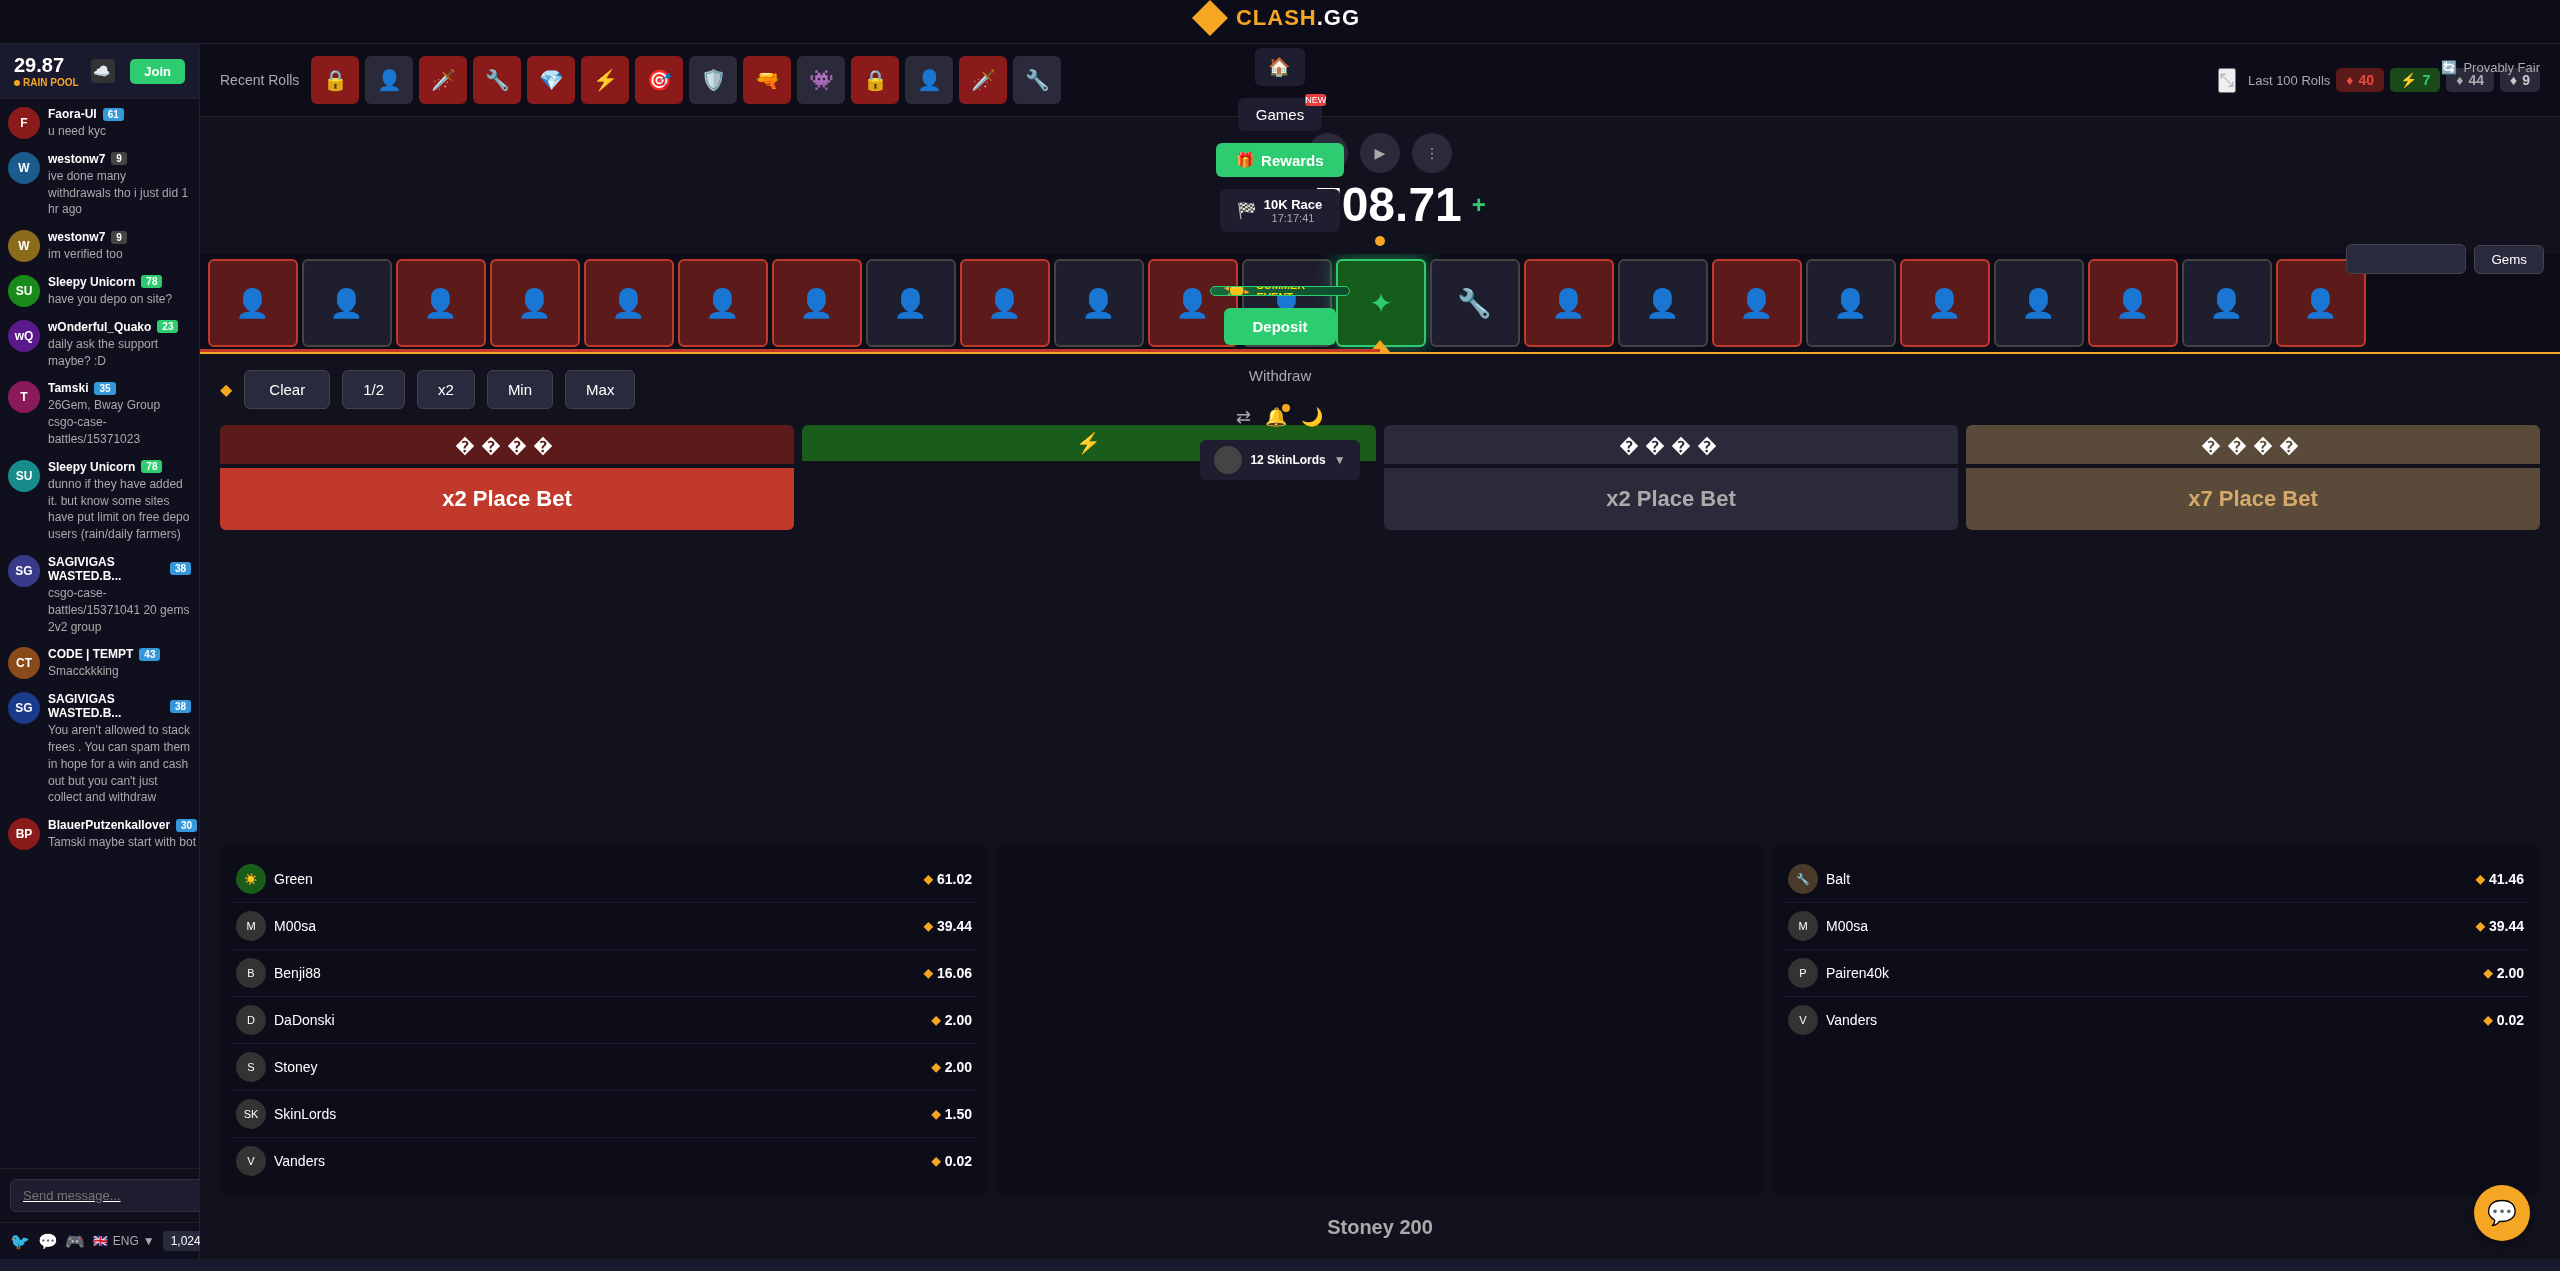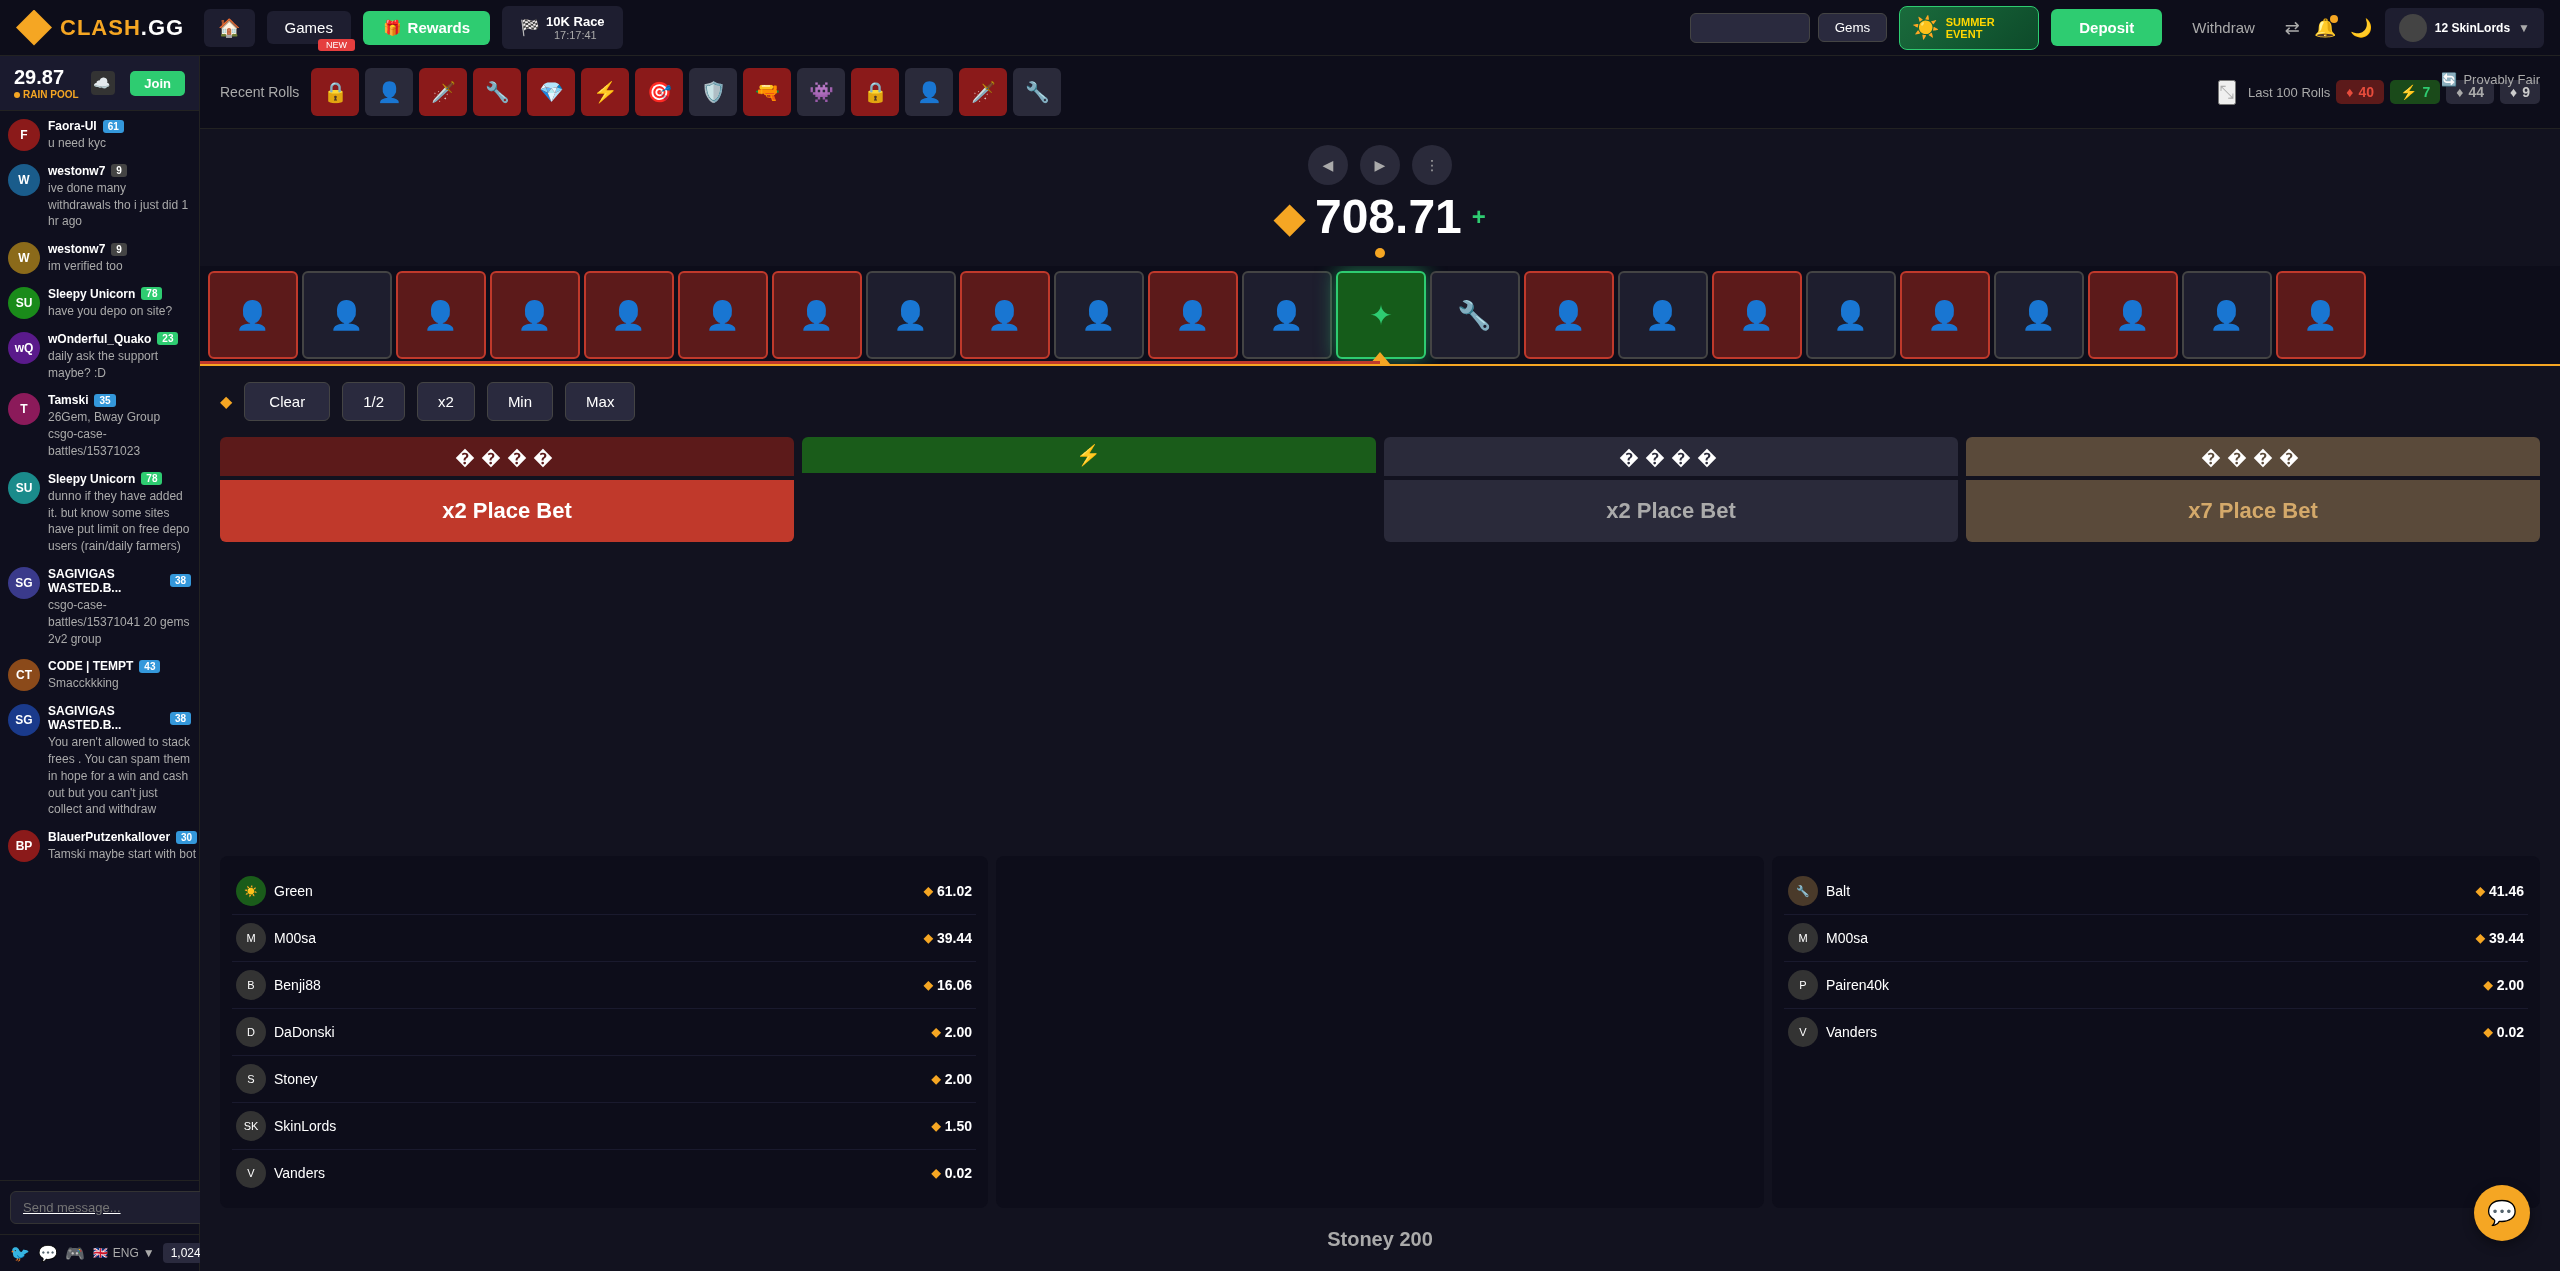--- a/index.html
+++ b/index.html
@@ -11,26 +11,27 @@
       min-height: 1271px;
       overflow-x: hidden;
       font-size: 14px;
     }
 
     
     .top-nav {
       display: flex;
       align-items: center;
       background: #0d0d1a;
-      height: 56px;
+      height: 44px;
       padding: 0 16px;
       gap: 12px;
       border-bottom: 1px solid #222;
       position: relative;
       z-index: 100;
+      flex-direction: column;
     }
     .logo-area {
       display: flex;
       align-items: center;
       gap: 8px;
       margin-right: 8px;
     }
     .logo-diamond {
       width: 36px;
       height: 36px;
@@ -63,23 +64,22 @@
       font-size: 15px;
       position: relative;
     }
     .nav-games-btn .badge {
       position: absolute;
       top: -4px;
       right: -4px;
       background: #e53e3e;
       color: #fff;
       font-size: 9px;
-      padding: 1px 8px;
+      padding: 1px 0;
       border-radius: 3px;
-      margin-top: 32px;
     }
     .rewards-btn {
       background: #2ecc71;
       border: none;
       color: #fff;
       padding: 8px 20px;
       border-radius: 6px;
       cursor: pointer;
       font-size: 15px;
       font-weight: 700;

